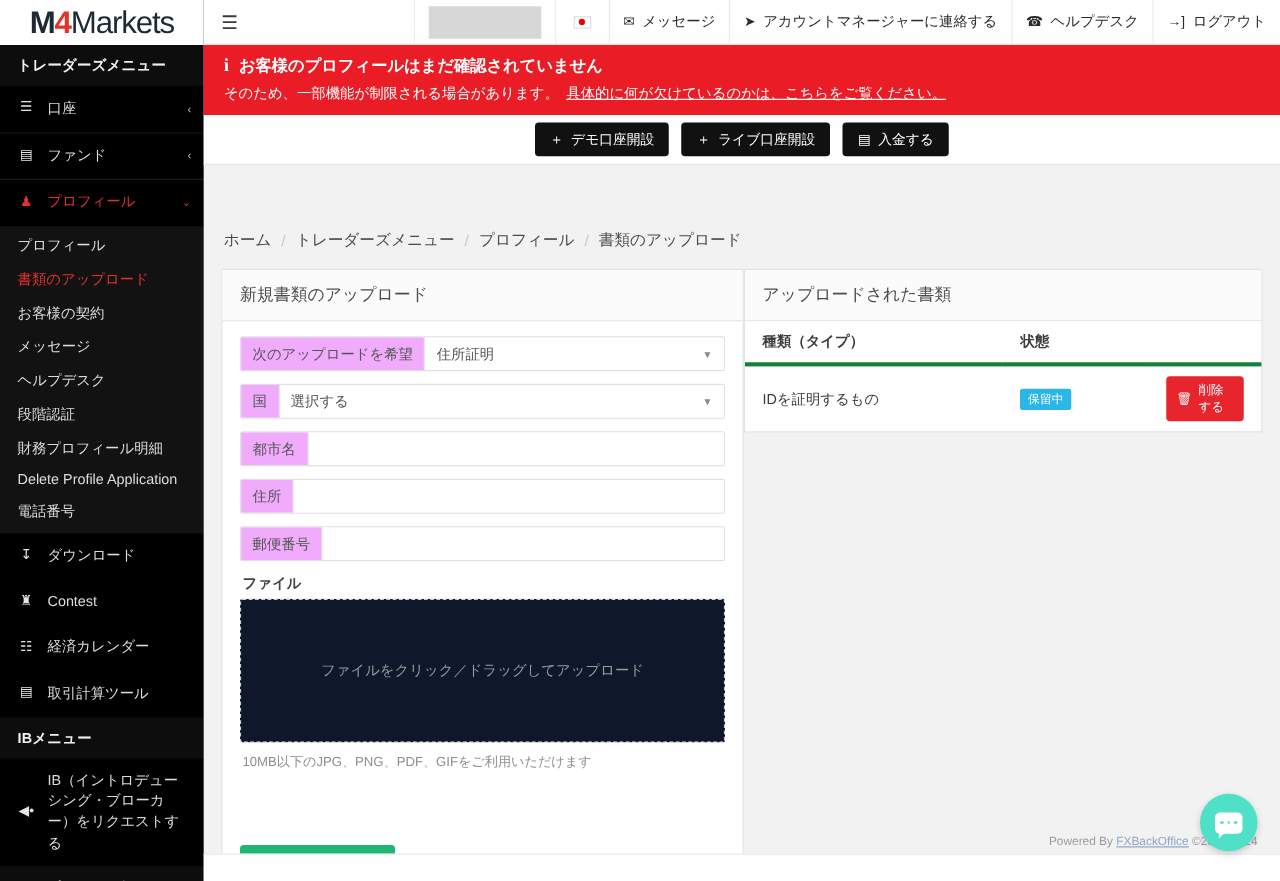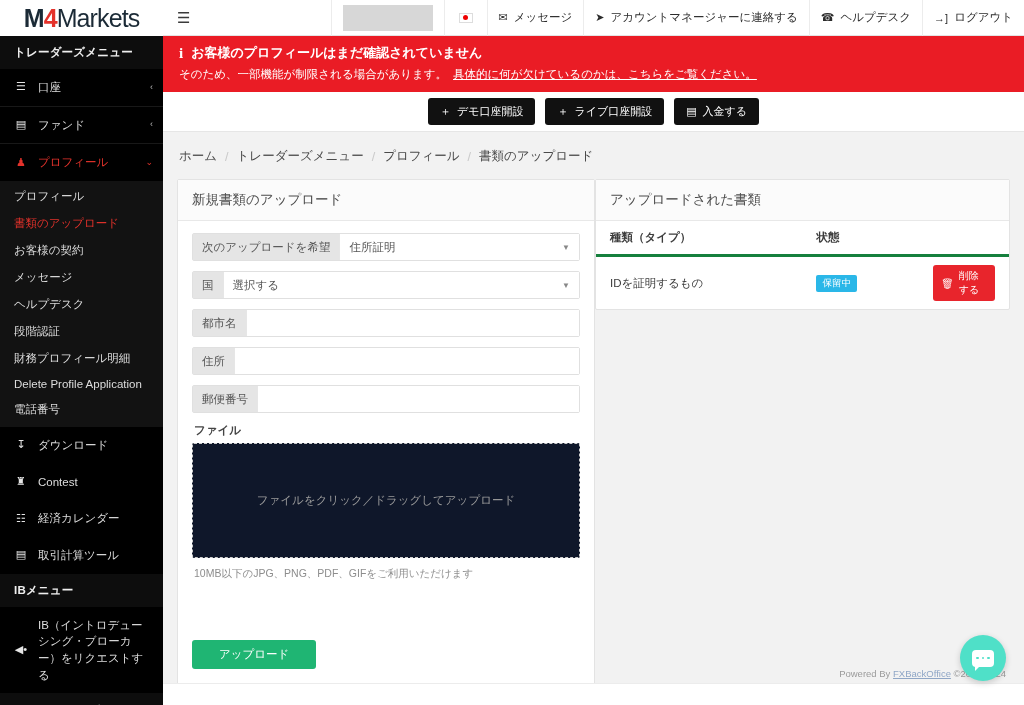--- a/index.html
+++ b/index.html
@@ -91,39 +91,39 @@
   }
   .blk-btn {
     background:#111; color:#fff; border-radius:3px;
     font-size:11px; padding:6px 12px;
     display:flex; align-items:center; gap:6px; cursor:pointer; white-space:nowrap;
   }
   .blk-btn .bi { font-size:11px; }
 
   .content { flex:1; padding:14px 14px 0 14px; overflow:hidden; }
 
-  .crumbs { display:flex; align-items:center; gap:8px; font-size:12.5px; color:#4a4a4a; padding:2px 0 14px 2px; }
+  .crumbs { display:flex; align-items:center; gap:8px; font-size:12.5px; color:#4a4a4a; padding:2px 0 14px 2px;margin-top:36px; }
   .crumbs .sep { color:#c9c9c9; }
   .crumbs .c { cursor:pointer; }
   .crumbs .c.last { cursor:default; }
 
   .cols { display:flex; align-items:flex-start; }
   .col-left { width:418px; }
   .col-right { flex:1; }
 
   .card { background:#fff; border:1px solid #e3e3e3; border-radius:2px; }
   .card-head {
     padding:11px 14px; font-size:13.5px; color:#4c4c4c;
     background:#fbfbfb; border-bottom:1px solid #e8e8e8;
   }
   .card-body { padding:12px 14px 16px 14px; }
 
   .igroup { display:flex; border:1px solid #e0e0e0; border-radius:2px; margin-bottom:10px; background:#fff; height:28px; }
   .iaddon {
-    background:#e5e5e5; border-right:1px solid #e6e6e6;
+    background:#f0abfc; border-right:1px solid #e6e6e6;
     padding:0 9px; font-size:11.5px; color:#555;
     display:flex; align-items:center; white-space:nowrap;
   }
   .ifield {
     flex:1; display:flex; align-items:center; padding:0 9px;
     font-size:11.5px; color:#555; background:#fff;
   }
   .caret-dn { margin-left:auto; font-size:8px; color:#888; }
   .ifield.empty { color:#333; }
 

